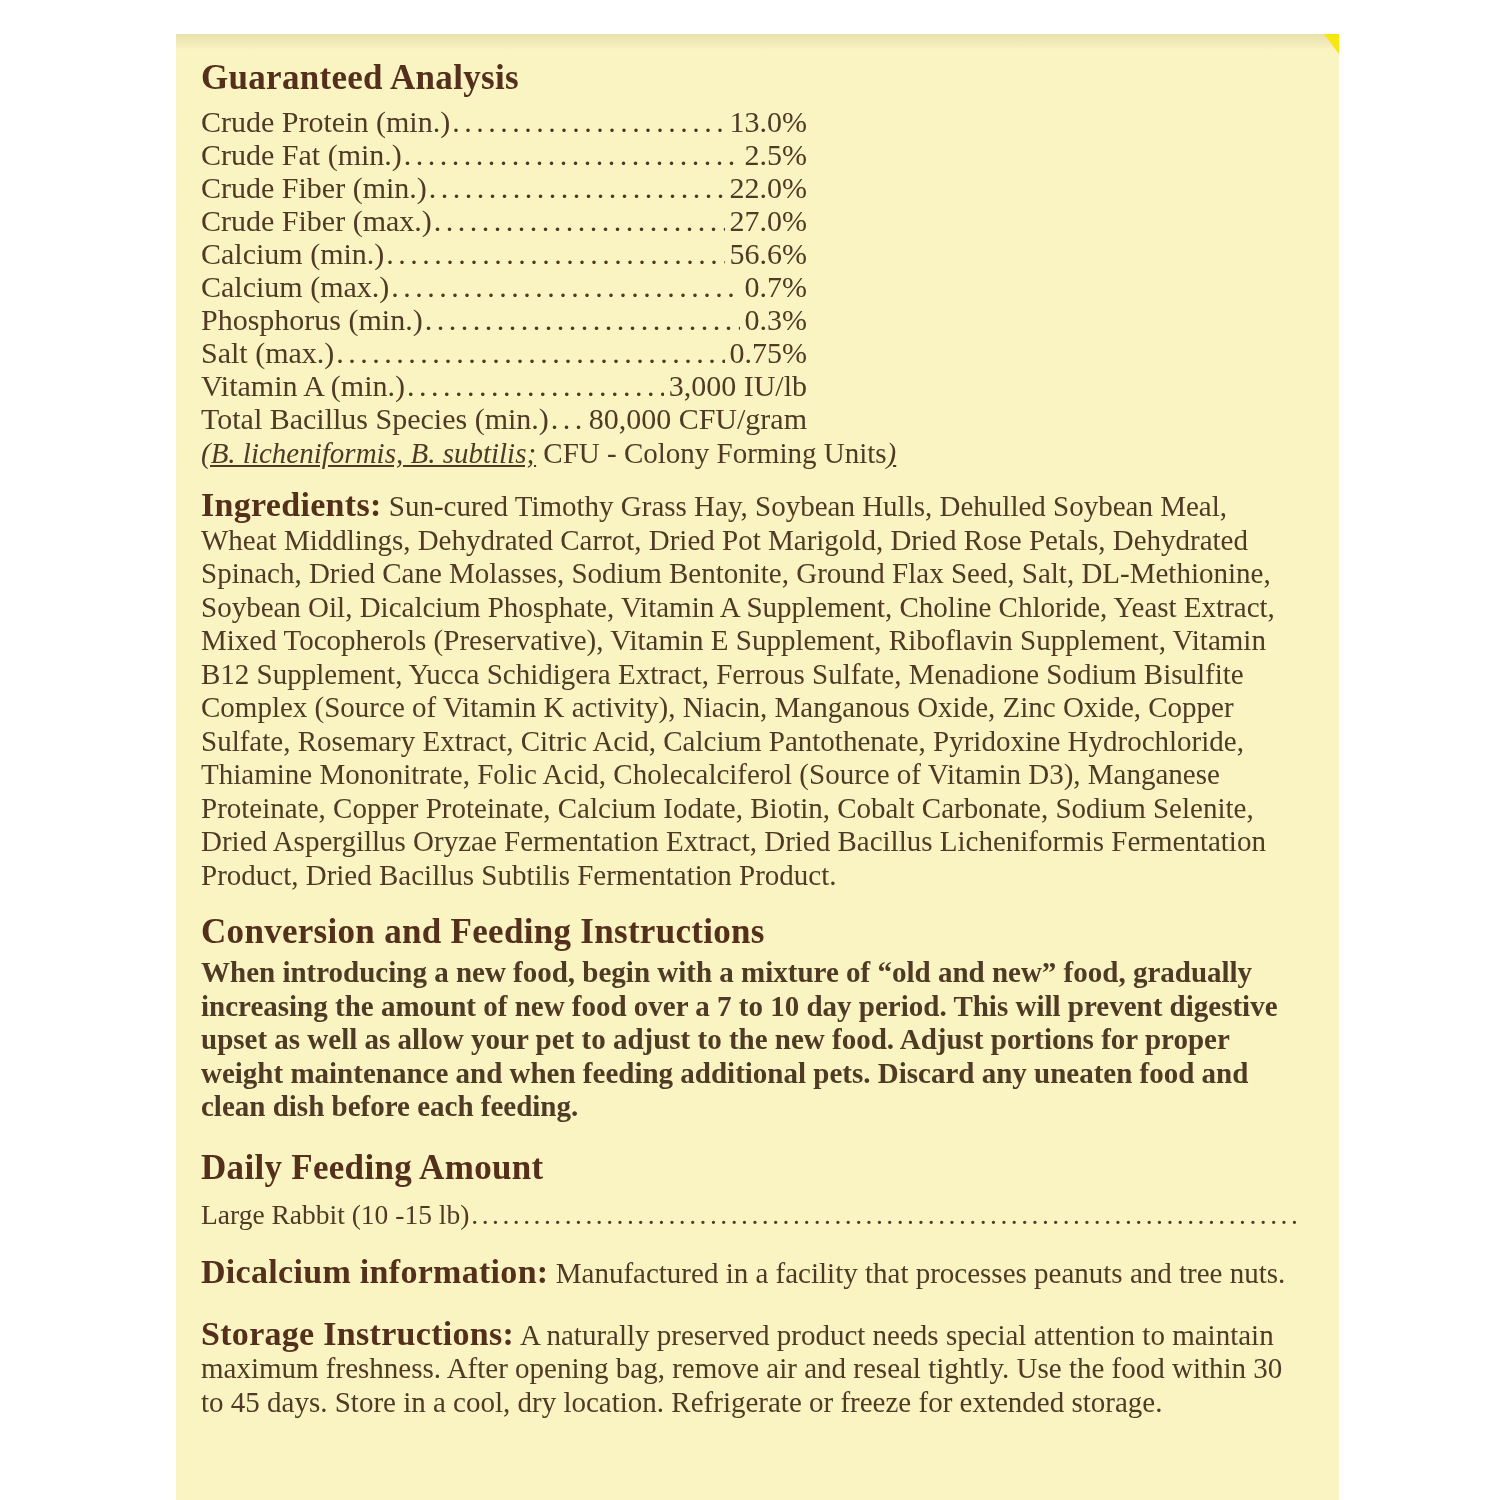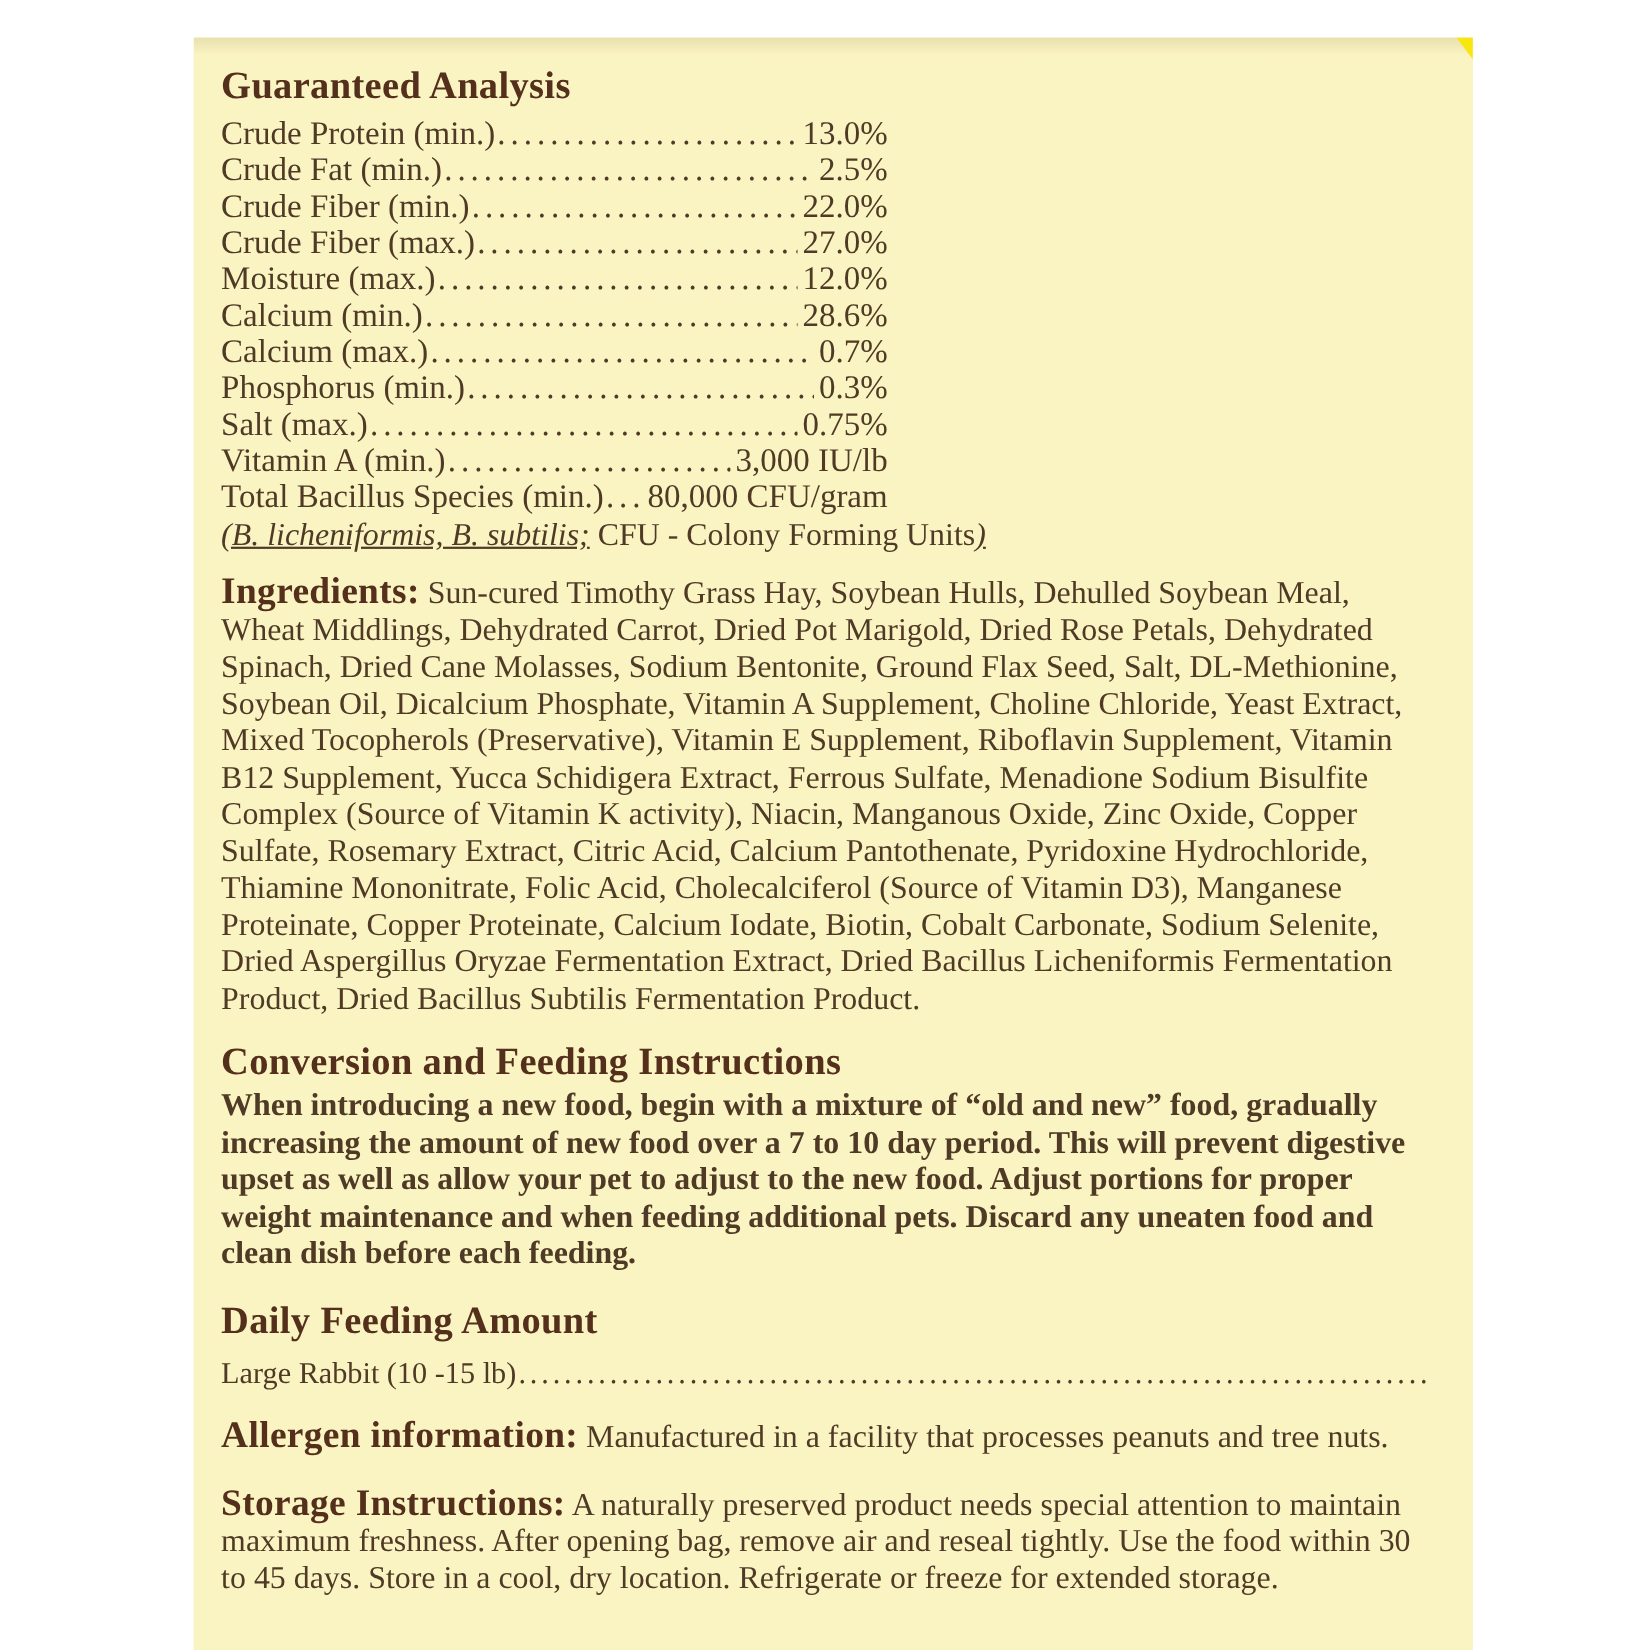--- a/index.html
+++ b/index.html
@@ -97,30 +97,25 @@
             <span class="leader"></span>
             <span class="val">22.0%</span>
           </div>
 
           <div class="dot-row">
             <span class="lbl">Crude Fiber (max.) </span>
             <span class="leader"></span>
             <span class="val">27.0%</span>
           </div>
 
-          <div class="dot-row">
-            <span class="lbl">Moisture (max.)</span>
-            <span class="leader"></span>
-            <span class="val">12.0%</span>
-          </div>
 
           <div class="dot-row">
             <span class="lbl">Calcium (min.) </span>
             <span class="leader"></span>
-            <span class="val">28.6%</span>
+            <span class="val">56.6%</span>
           </div>
 
           <div class="dot-row">
             <span class="lbl">Calcium (max.)</span>
             <span class="leader"></span>
             <span class="val">0.7%</span>
           </div>
 
           <div class="dot-row">
             <span class="lbl">Phosphorus (min.) </span>
@@ -166,20 +161,20 @@
 
 
           <div class="dot-row">
             <span class="lbl">Large Rabbit (10 -15 lb) </span>
             <span class="leader"></span>
           </div>
         </div>
     </section>
 
     <section>
-      <p class="para allergen-para"><span class="inline-title">Allergen information:</span><span> Manufactured in a facility that processes peanuts and tree nuts.</span></p>
+      <p class="para allergen-para"><span class="inline-title">Dicalcium information:</span><span> Manufactured in a facility that processes peanuts and tree nuts.</span></p>
     </section>
 
     <section>
       <p class="para"><span class="inline-title">Storage Instructions:</span><span> A naturally preserved product needs special attention to maintain maximum freshness. After opening bag, remove air and reseal tightly. Use the food within 30 to 45 days. Store in a cool, dry location. Refrigerate or freeze for extended storage.</span></p>
     </section>
   </div>
 </div>
 
 </body></html>

